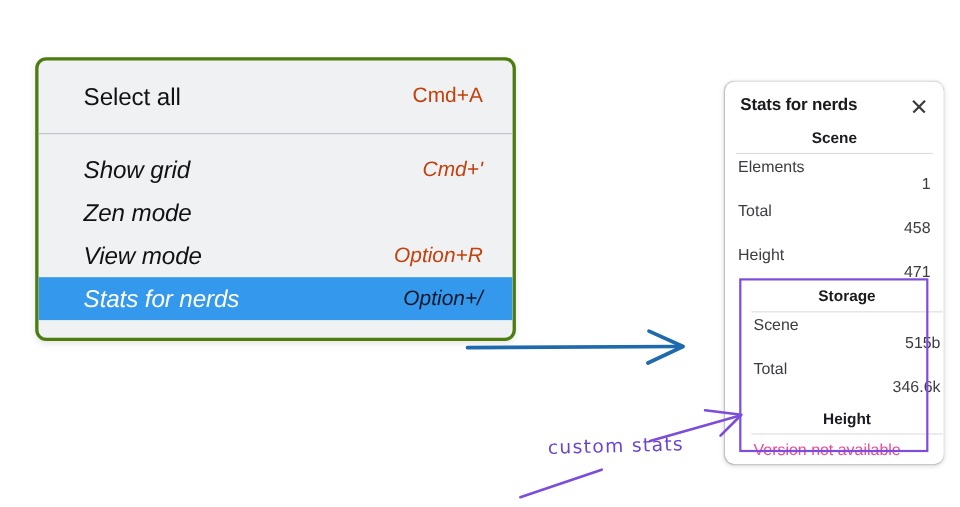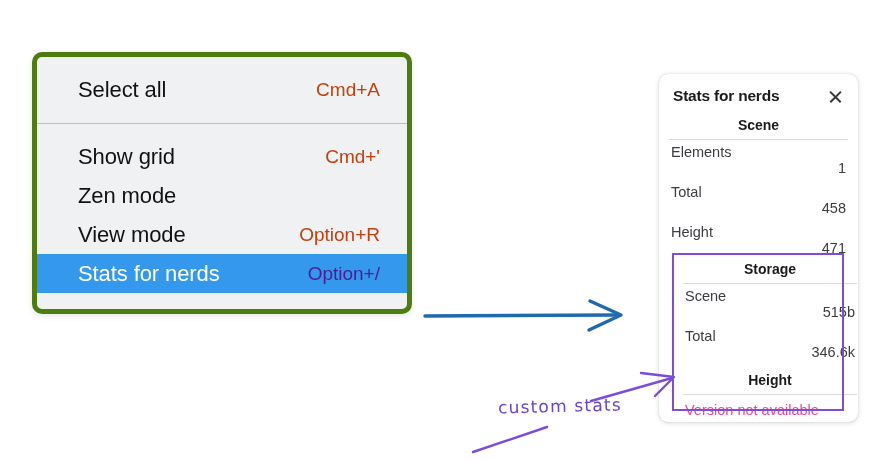--- a/index.html
+++ b/index.html
@@ -13,30 +13,30 @@
     position: relative;
     overflow: hidden;
     font-family: "Liberation Sans", sans-serif;
   }
 
   
   #context-menu {
     position: absolute;
     left: 32px;
     top: 52px;
-    width: 380px;
+    width: 437px;
     background: #f0f1f3;
-    border: 5px solid #4d7c0f;
+    border: 3px solid #4d7c0f;
     border-radius: 10px;
     box-shadow: 0 2px 6px rgba(0,0,0,0.10);
     box-sizing: border-box;
     overflow: hidden;
   }
   .menu-group { padding: 6px 0; }
-  .menu-group + .menu-group { border-top: 1px solid #b9c0c9; }
+  .menu-group + .menu-group { border-top: 1px solid #b9c0c9; font-style: italic; }
   .menu-group.group-a { padding: 13px 0 14px 0; }
   .menu-group.group-b { padding: 13px 0 16px 0; }
 
   .menu-item {
     display: flex;
     align-items: center;
     justify-content: space-between;
     height: 39px;
     padding: 0 27px 0 41px;
     box-sizing: border-box;
@@ -49,21 +49,21 @@
   }
   .menu-item .shortcut {
     font-size: 19px;
     color: #c2410c;
     white-space: nowrap;
   }
   .menu-item.selected {
     background: #3498ec;
   }
   .menu-item.selected .label { color: #ffffff; }
-  .menu-item.selected .shortcut { color: #4c1d95; }
+  .menu-item.selected .shortcut { color: #0f172a; }
 
   
   #stats-panel {
     position: absolute;
     left: 659px;
     top: 74px;
     width: 199px;
     height: 348px;
     background: #ffffff;
     border-radius: 9px;

